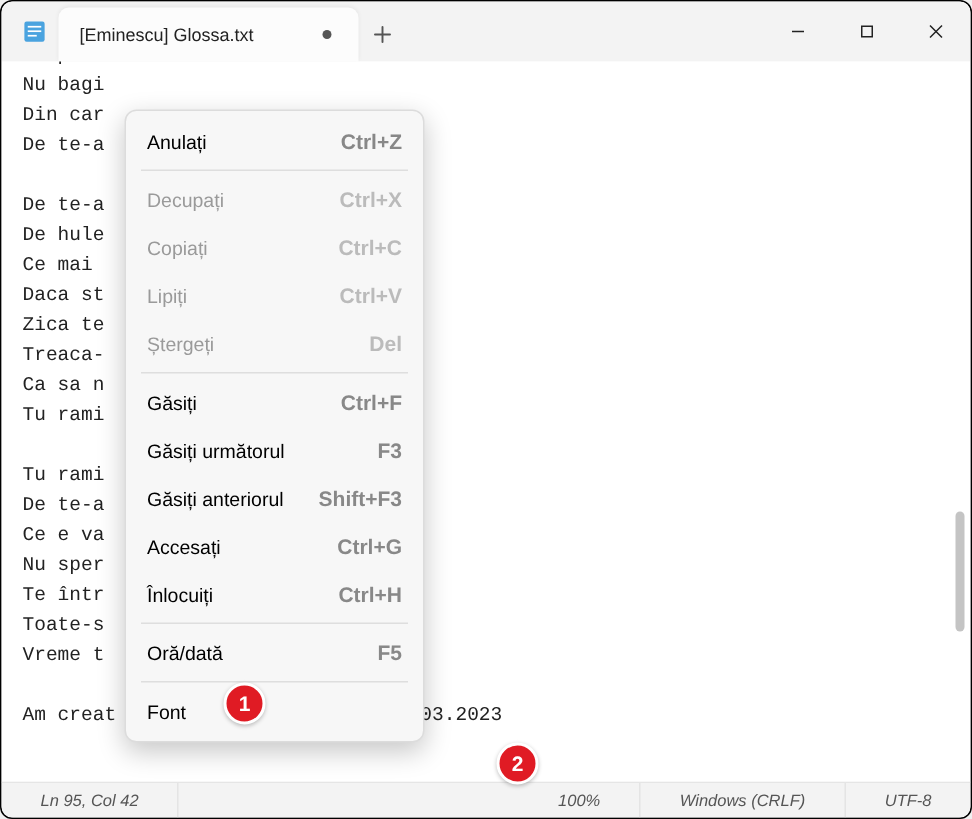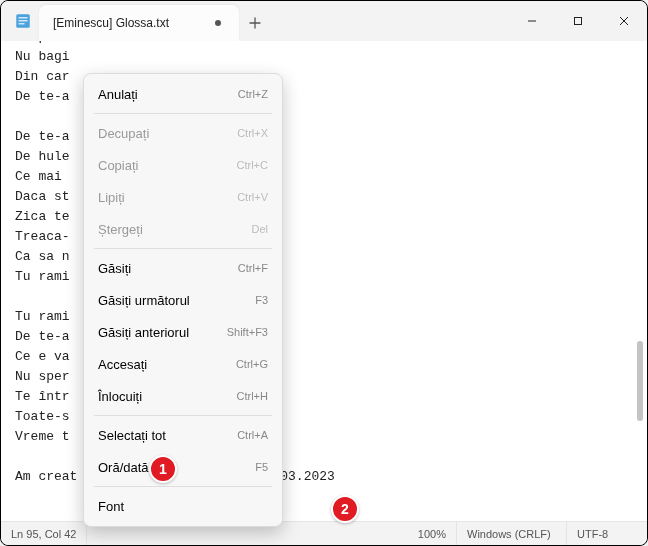--- a/index.html
+++ b/index.html
@@ -38,34 +38,34 @@
     flex:1; background:#fff; position:relative; overflow:hidden;
     font-family: Consolas, "Courier New", monospace;
     font-size:13px; line-height:20px; color:#222;
     padding:6px 14px;
     white-space:pre;
   }
   .statusbar {
     height:24px; background:#f3f3f3; border-top:1px solid #e5e5e5;
     display:flex; align-items:center; font-size:11px; color:#555;
   }
-  .status-cell { padding:0 10px; border-right:1px solid #e4e4e4; height:100%; display:flex; align-items:center;}
+  .status-cell { padding:0 26px; border-right:1px solid #e4e4e4; height:100%; display:flex; align-items:center;font-style:italic;}
   .status-cell:last-child{border:none;}
   .status-spacer{flex:1;}
   .scrollbar { position:absolute; right:2px; top:0; bottom:0; width:14px;}
   .scroll-thumb { position:absolute; right:2px; width:6px; border-radius:3px; background:#c4c4c4;}
   .dropdown {
     position:absolute; left:82px; top:72px; width:200px;
     background:#f7f7f7; border:1px solid #dcdcdc; border-radius:8px;
     box-shadow:0 6px 18px rgba(0,0,0,0.22);
     padding:4px; z-index:20;
   }
   .dd-item { display:flex; align-items:center; height:32px; padding:0 10px; border-radius:4px; font-size:13px;}
   .dd-item.disabled { color:#9a9a9a;gap:12px;}
-  .dd-item .shortcut { margin-left:auto; font-size:11px; color:#888;}
+  .dd-item .shortcut { margin-left:auto; font-size:14px; color:#888;font-weight:bold;}
   .dd-item.disabled .shortcut{ color:#bbb;}
   .dd-sep { height:1px; background:#dedede; margin:3px 6px;}
   .badge {
     position:absolute; width:28px; height:28px; border-radius:50%;
     background:#e01b24; color:#fff; font-weight:700; font-size:14px;
     display:flex; align-items:center; justify-content:center;
     border:2px solid #fff; z-index:30;
     box-shadow:0 1px 3px rgba(0,0,0,0.25);
   }
 </style>
@@ -191,24 +191,20 @@
   <div class="dd-item">
       <span>Accesați</span>
       <span class="shortcut">Ctrl+G</span>
     </div>
   <div class="dd-item">
       <span>Înlocuiți</span>
       <span class="shortcut">Ctrl+H</span>
     </div>
   <div class="dd-sep"></div>
   <div class="dd-item">
-      <span>Selectați tot</span>
-      <span class="shortcut">Ctrl+A</span>
-    </div>
-  <div class="dd-item">
       <span>Oră/dată</span>
       <span class="shortcut">F5</span>
     </div>
   <div class="dd-sep"></div>
   <div class="dd-item">
       <span>Font</span>
     </div>
 </div>
 
 <div class="badge" style="left:148px; top:454px;">1</div>

